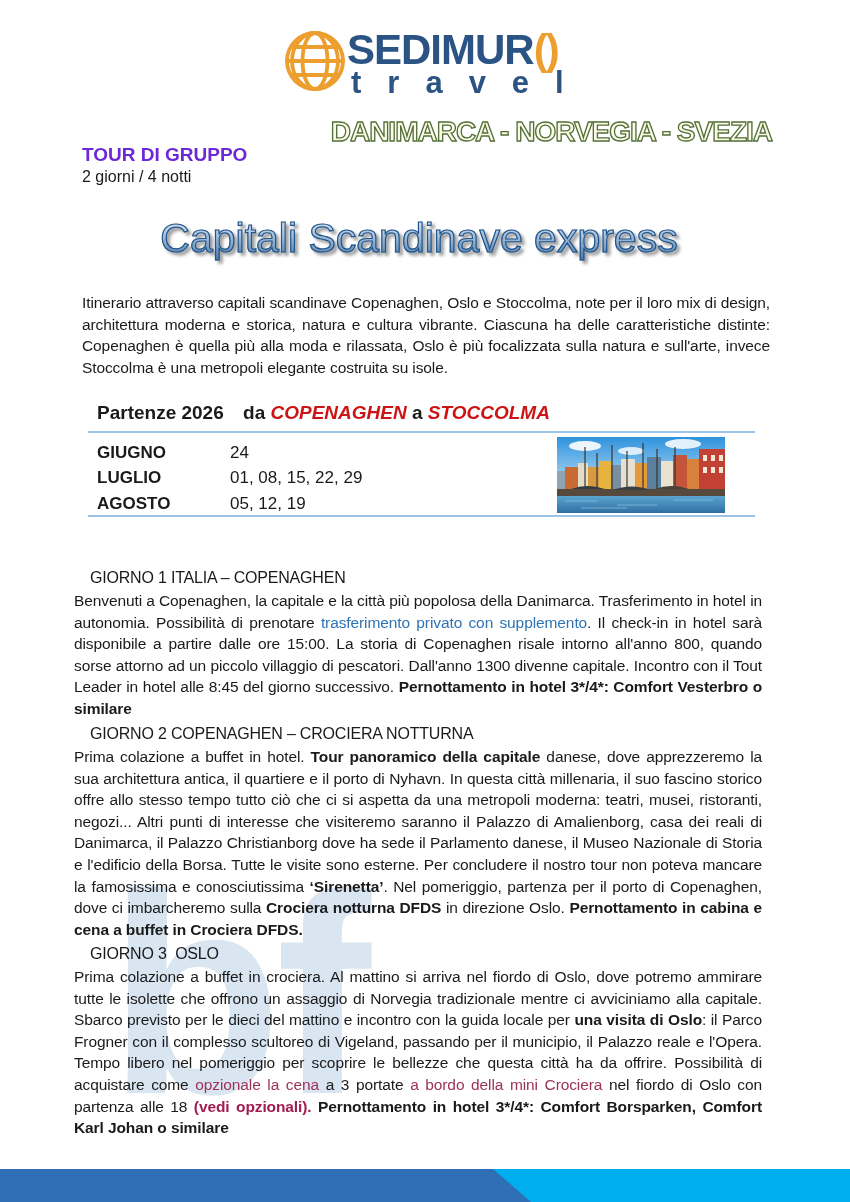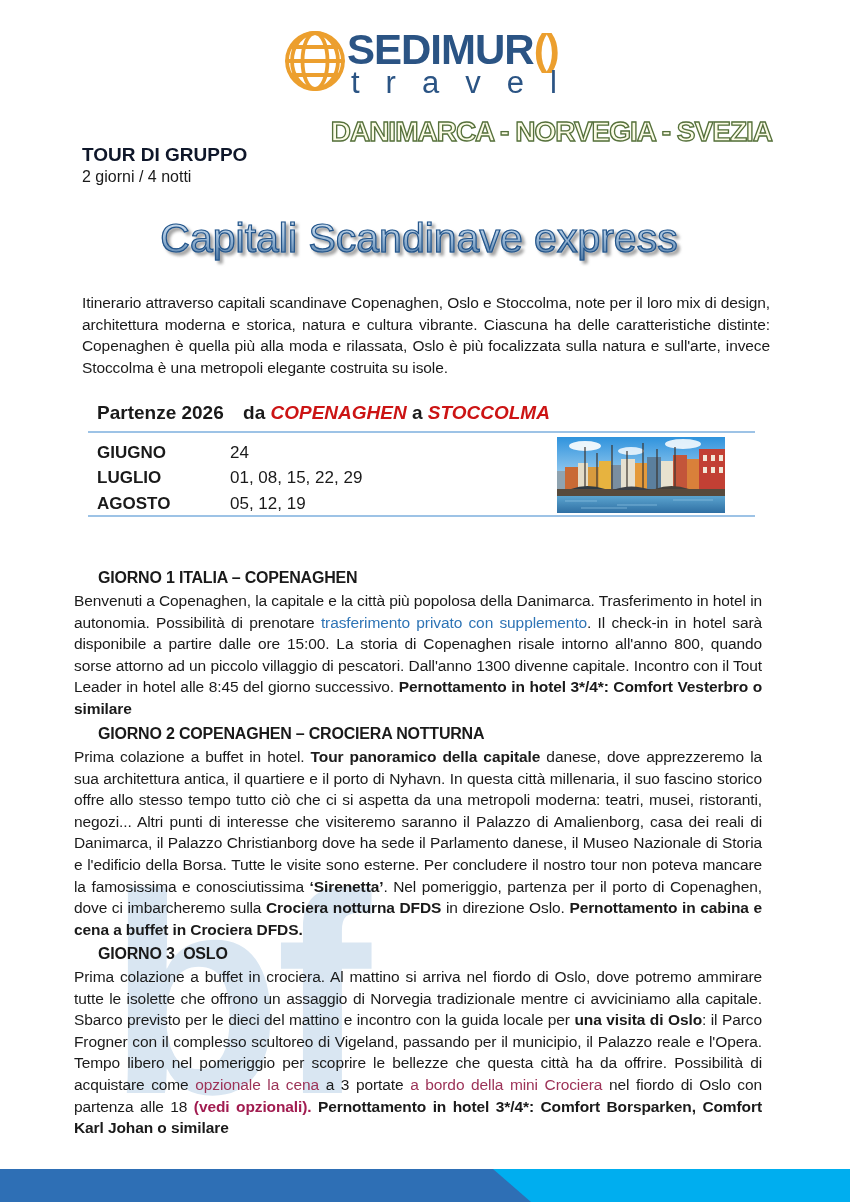--- a/index.html
+++ b/index.html
@@ -12,47 +12,47 @@
 
   
   .logo-globe { left:283px; top:27px; width:64px; height:68px; }
   .logo-text  { left:347px; top:29px; line-height:1; white-space:nowrap; }
   .brand {
     font-size:42px; font-weight:bold; color:#2b5484; letter-spacing:-1px;
   }
   .brand .paren { color:#ec9f2e; letter-spacing:-2px; }
   .brand-sub {
     display:block; margin-top:-4px; margin-left:4px;
-    font-size:31px; font-weight:normal; color:#2b5484; letter-spacing:26px;
+    font-size:31px; font-weight:bold; color:#2b5484; letter-spacing:26px;
   }
 
   
   .countries {
     right:78px; top:116px; font-size:28px; font-weight:bold; white-space:nowrap;
     letter-spacing:-1px; color:#fbfbe6; -webkit-text-stroke:1.3px #55703b;
     text-shadow:0 0 1px #55703b;
     text-align:right;
   }
-  .tour-type { left:82px; top:144px; font-size:19px; font-weight:bold; color:#0f172a; }
+  .tour-type { left:82px; top:144px; font-size:19px; font-weight:bold; color:#6d28d9; }
   .duration  { left:82px; top:168px; font-size:16px; }
 
   
   .main-title {
     left:0; right:12px; top:215px; text-align:center; white-space:nowrap;
     font-size:41px; font-weight:normal; letter-spacing:0;
     background:linear-gradient(180deg,#e6f0f8 0%,#a3c0dc 45%,#44719f 100%);
     -webkit-background-clip:text; background-clip:text; color:transparent;
     -webkit-text-stroke:1.2px #24558a;
     filter:drop-shadow(3px 3px 1.5px rgba(90,90,90,.55));
   }
 
   
   .para { width:688px; font-size:15.5px; line-height:21.6px; text-align:justify; letter-spacing:-0.1px; }
   .intro { left:82px; top:292px; }
-  .day-title { left:98px; font-size:16px; font-weight:bold; white-space:pre-wrap; letter-spacing:-0.2px; }
+  .day-title { left:90px; font-size:16px; font-weight:normal; white-space:pre-wrap; letter-spacing:-0.2px; }
   .day-body { left:74px; }
   .seg-bold { font-weight:bold; }
   .seg-link { color:#2e74b5; }
   .seg-accent { color:#9c3257; }
   .seg-accent-bold { color:#a11c50; font-weight:bold; }
 
   
   .dep-heading { left:97px; top:402px; font-size:19px; font-weight:bold; white-space:nowrap; }
   .dep-heading .gap { display:inline-block; width:14px; }
   .dep-red { color:#cc1414;font-style:italic; }

